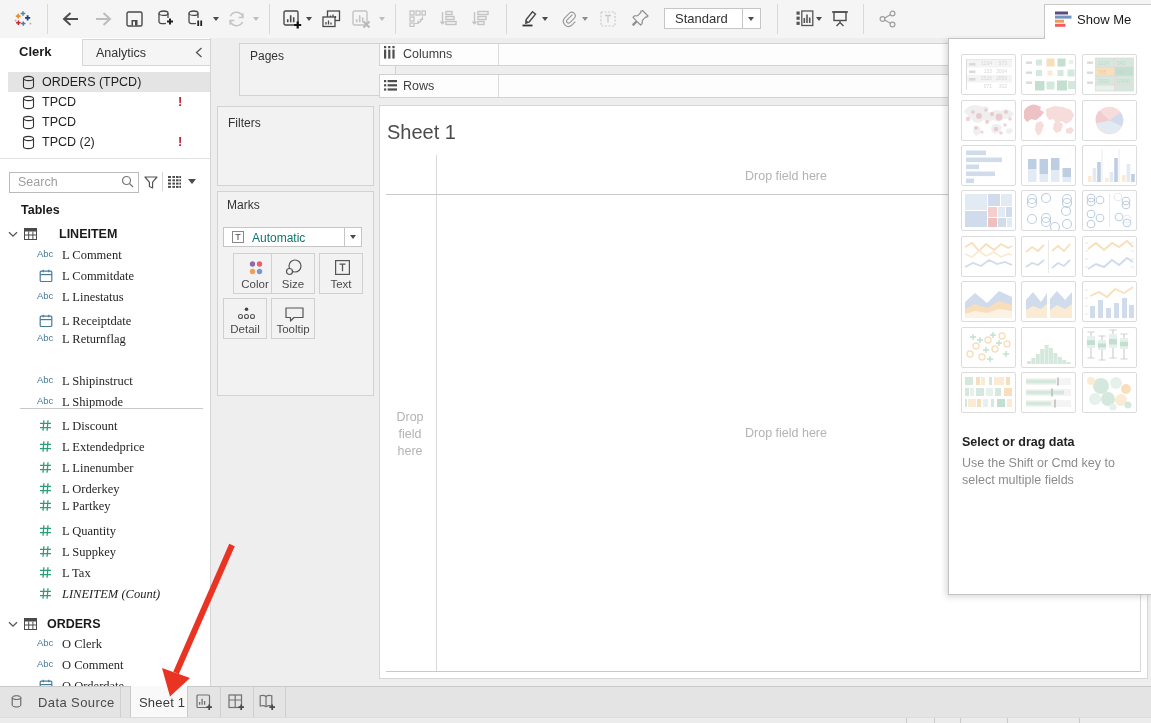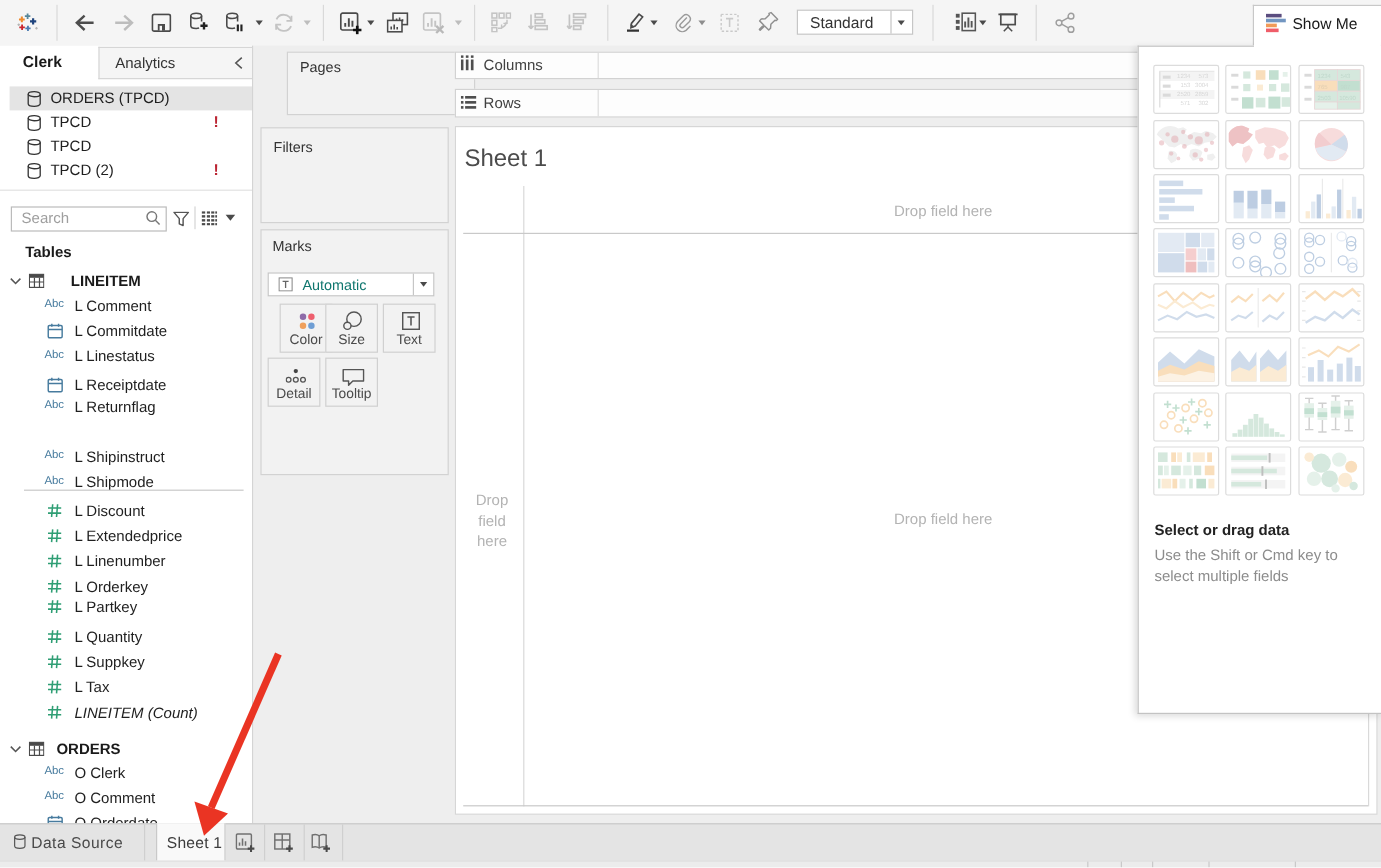--- a/index.html
+++ b/index.html
@@ -6,21 +6,21 @@
  -webkit-font-smoothing:antialiased;}
 #app{position:relative;width:1151px;height:723px;background:#eeeeee;overflow:hidden;}
 .abs{position:absolute;}
 .tb-sep{position:absolute;top:4px;width:1px;height:30px;background:#d9d9d9;}
 .caret{position:absolute;width:0;height:0;border-left:3.5px solid transparent;border-right:3.5px solid transparent;border-top:4px solid #4a4a4a;}
 .caret.lt{border-top-color:#bdbdbd;}
 .caret.md{border-top-color:#8d8d8d;}
 .card{position:absolute;border:1px solid #d2d2d2;background:#f2f2f2;box-sizing:border-box;}
 .lbl12{font-size:12px;color:#333;}
 .fieldrow{position:absolute;left:0;width:210px;height:21px;}
-.ftext{position:absolute;left:62px;top:2.5px;font-size:12.5px;color:#1f1f1f;white-space:nowrap;}
+.ftext{position:absolute;left:62px;top:2.5px;font-size:12.5px;color:#1f1f1f;white-space:nowrap;font-family:Liberation Serif, serif;}
 .thumb{position:absolute;width:55px;height:41px;border:1px solid #dcdcdc;border-radius:2px;background:#fff;box-sizing:border-box;}
 .dft{position:absolute;font-size:12.5px;color:#b3b3b3;white-space:nowrap;}
 .mbtn{position:absolute;width:44px;height:41px;border:1px solid #d0d0d0;box-sizing:border-box;background:#f2f2f2;}
 .mbtn .ml{position:absolute;width:100%;text-align:center;bottom:3px;font-size:11.5px;color:#4a4a4a;}
 .cell-sep{position:absolute;top:687px;width:1px;height:30px;background:#cfcfcf;z-index:8;}
 </style></head><body>
 <div id="app">
 
 <div class="abs" style="left:0;top:0;width:1151px;height:38px;background:#f5f5f5;"></div>
 <svg class="abs" style="left:14px;top:10px" width="18" height="17" viewBox="0 0 18 17">
@@ -864,21 +864,21 @@
         </g>
       </svg>
     </div>
 <div class="abs" style="left:962px;top:435px;font-size:12.5px;font-weight:bold;color:#222;z-index:6;">Select or drag data</div>
 <div class="abs" style="left:962px;top:455px;font-size:12.5px;color:#8c8c8c;line-height:16.5px;z-index:6;">Use the Shift or Cmd key to<br>select multiple fields</div>
 <div class="abs" style="left:0;top:686px;width:1151px;height:31px;background:#e4e4e4;border-top:1px solid #c9c9c9;box-sizing:border-box;z-index:7;"></div>
 <svg class="abs" style="left:11px;top:695px;z-index:8" width="11" height="13" viewBox="0 0 11 13">
 <ellipse cx="5.5" cy="2.6" rx="4.3" ry="1.9" fill="none" stroke="#555" stroke-width="1"></ellipse>
 <path d="M1.2 2.6v7.5c0 1.05 1.92 1.9 4.3 1.9s4.3-.85 4.3-1.9V2.6" fill="none" stroke="#555" stroke-width="1"></path>
     </svg>
-<div class="abs" style="left:26px;top:695px;font-size:13px;letter-spacing:0.4px;color:#4a4a4a;z-index:8;">Data Source</div>
+<div class="abs" style="left:38px;top:695px;font-size:13px;letter-spacing:0.4px;color:#4a4a4a;z-index:8;">Data Source</div>
 <div class="cell-sep" style="left:120px;"></div>
 <div class="abs" style="left:130px;top:686px;width:58px;height:31px;background:#f9f9f9;border-left:1px solid #c9c9c9;border-right:1px solid #c9c9c9;box-sizing:border-box;z-index:8;"></div>
 <div class="abs" style="left:139px;top:695px;font-size:13px;letter-spacing:0.2px;color:#3c3c3c;z-index:8;">Sheet 1</div>
 <svg class="abs" style="left:196px;top:694px;z-index:8" width="18" height="18" viewBox="0 0 18 18">
 <rect x="1" y="1" width="12.5" height="12.5" rx="1" fill="none" stroke="#707070" stroke-width="1.2"></rect>
 <g stroke="#707070" stroke-width="1.3">
         <path d="M3.6 10.8V8M6.1 10.8V4.8M8.6 10.8V7"></path>
       </g>
       <path d="M10.399999999999999 13.2h5.6M13.2 10.399999999999999v5.6" stroke="#4a4a4a" stroke-width="1.7"></path>
     </svg>

